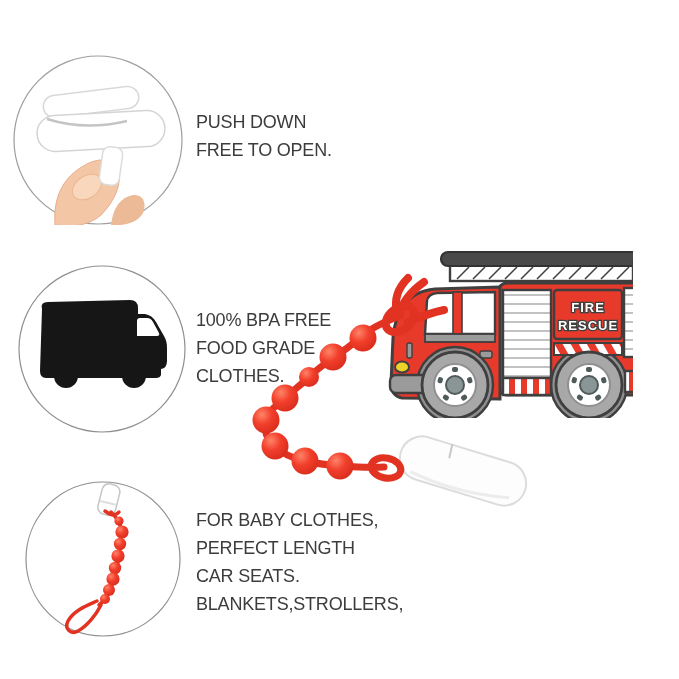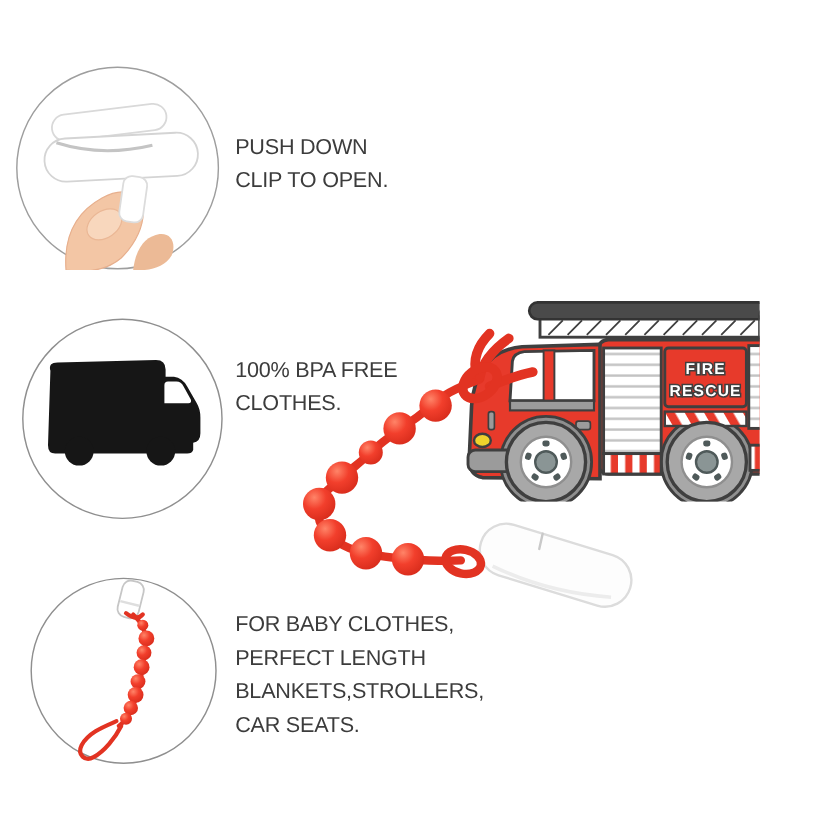--- a/index.html
+++ b/index.html
@@ -48,36 +48,37 @@
     </g>
     <g>
       <rect x="30" y="36" width="96" height="22" rx="11" transform="rotate(-7 78 47)" fill="#ffffff" stroke="#d9d9d9" stroke-width="1.5"></rect>
       <rect x="24" y="58" width="128" height="36" rx="18" transform="rotate(-3 88 76)" fill="#ffffff" stroke="#d4d4d4" stroke-width="1.5"></rect>
       <path d="M 34 64 Q 72 76 114 66" fill="none" stroke="#c4c4c4" stroke-width="2.5"></path>
       <rect x="88" y="92" width="20" height="38" rx="7" transform="rotate(8 98 111)" fill="#ffffff" stroke="#dcdcdc" stroke-width="1.5"></rect>
     </g>
   </svg>
   <div class="tb" style="left:196px;top:108px">
     <div>PUSH DOWN</div>
-    <div>CLIP TO OPEN.</div>
+    <div>FREE TO OPEN.</div>
   </div>
 
   <svg class="abs" style="left:18px;top:265px" width="168" height="168" viewBox="0 0 168 168">
     <circle cx="84" cy="84" r="83" fill="#ffffff" stroke="#8f8f8f" stroke-width="1.2"></circle>
     <g>
       <path fill="#161616" d="M 24 44 Q 22 37 30 37 L 112 35 Q 120 35 120 43 L 120 49
            L 127 49 Q 134 50 138 57 L 146 71 Q 149 76 149 83 L 149 96
            Q 149 103 143 104 L 143 110 Q 142 113 138 113 L 28 113 Q 22 113 22 106 Z"></path>
       <circle cx="48" cy="111" r="12" fill="#161616"></circle>
       <circle cx="116" cy="111" r="12" fill="#161616"></circle>
       <path d="M 119 56 Q 119 53 122 53 L 129 53 Q 133 53 135 57 L 141 68 Q 142 71 139 71 L 119 71 Z" fill="#ffffff"></path>
     </g>
   </svg>
-  <div class="tb" style="left:196px;top:294px">
+  <div class="tb" style="left:196px;top:306px">
     <div>100% BPA FREE</div>
+    <div>FOOD GRADE</div>
     <div>CLOTHES.</div>
   </div>
 
   <svg class="abs" style="left:25px;top:478px" width="156" height="162" viewBox="0 0 156 162">
     <circle cx="78" cy="81" r="77" fill="#ffffff" stroke="#8f8f8f" stroke-width="1.2"></circle>
     <g transform="translate(84,21) rotate(14)">
       <rect x="-9" y="-15" width="18" height="31" rx="7" fill="#ffffff" stroke="#c6c6c6" stroke-width="1.5"></rect>
       <line x1="-8" y1="4" x2="8" y2="4" stroke="#dedede" stroke-width="2"></line>
     </g>
     <g>
@@ -90,22 +91,22 @@
       <circle cx="90" cy="90" r="6.2" fill="url(#beadG)"></circle>
       <circle cx="88" cy="101" r="6.6" fill="url(#beadG)"></circle>
       <circle cx="84" cy="112" r="6" fill="url(#beadG)"></circle>
       <circle cx="80" cy="121" r="5" fill="url(#beadG)"></circle>
     </g>
     <path d="M 76 127 C 71 137 62 148 53 153 C 46 157 39 151 43 143 C 49 132 63 127 72 123" fill="none" stroke="#e23322" stroke-width="3.5" stroke-linecap="round"></path>
   </svg>
   <div class="tb" style="left:196px;top:506px">
     <div>FOR BABY CLOTHES,</div>
     <div>PERFECT LENGTH</div>
+    <div>CAR SEATS.</div>
     <div>BLANKETS,STROLLERS,</div>
-    <div>CAR SEATS.</div>
   </div>
 
   <svg class="abs" style="left:383px;top:243px" width="285" height="175" viewBox="0 0 285 175">
 
     <g>
       <rect x="67" y="21" width="193" height="17" fill="#ffffff" stroke="#3f3f3f" stroke-width="2.4"></rect>
       <path d="M74 36 L86 24 M90 36 L102 24 M106 36 L118 24 M122 36 L134 24 M138 36 L150 24 M154 36 L166 24 M170 36 L182 24 M186 36 L198 24 M202 36 L214 24 M218 36 L230 24 M234 36 L246 24" stroke="#3f3f3f" stroke-width="1.5"></path>
       <rect x="58" y="9" width="206" height="14" rx="7" fill="#4a4a4a" stroke="#333333" stroke-width="2.2"></rect>
     </g>
 

